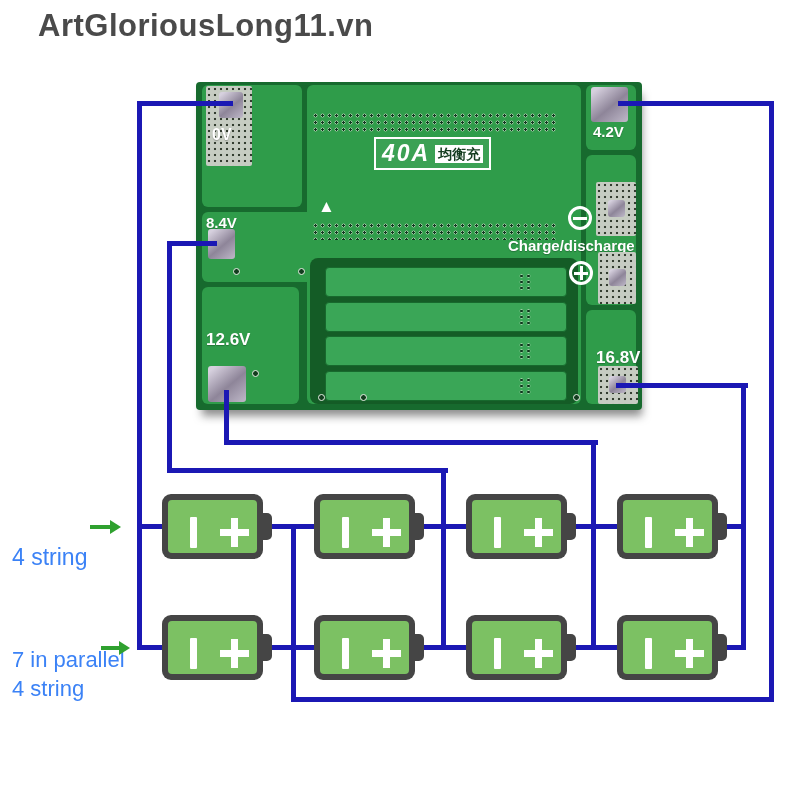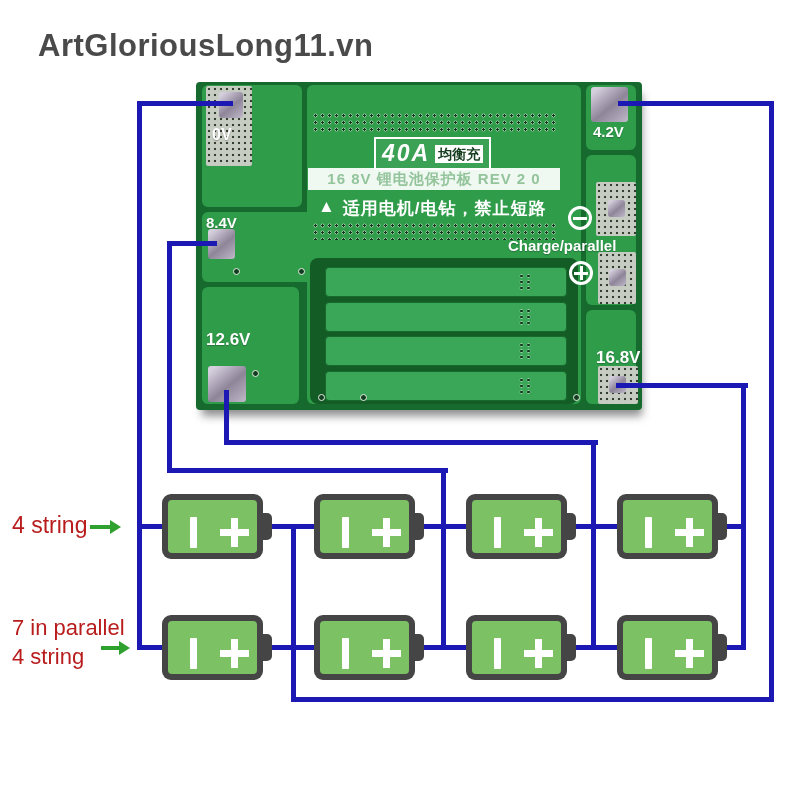--- a/index.html
+++ b/index.html
@@ -1,21 +1,21 @@
 <!DOCTYPE html>
 <html><head>
 <meta charset="utf-8">
 <style>
   html,body{margin:0;padding:0;}
   body{width:800px;height:800px;background:#ffffff;overflow:hidden;
        font-family:"Liberation Sans","DejaVu Sans",sans-serif;}
   #stage{position:relative;width:800px;height:800px;background:#fff;}
 
   
-  .watermark{position:absolute;left:38px;top:28px;font-size:31px;font-weight:bold;
+  .watermark{position:absolute;left:38px;top:8px;font-size:31px;font-weight:bold;
              color:#4a4a4a;letter-spacing:0.5px;z-index:3;}
 
   
   .board{position:absolute;left:196px;top:82px;width:446px;height:328px;
          background:#176a2e;border-radius:4px;z-index:1;
          box-shadow:3px 9px 9px -3px rgba(30,30,30,0.5);}
   .panel{position:absolute;background:#2f9c4a;border-radius:6px;}
   .slot-frame{position:absolute;background:#145c26;border-radius:8px;}
   .slot{position:absolute;width:240px;height:28px;background:#3aa657;
         border:1px solid #17692d;border-radius:4px;}
@@ -54,21 +54,21 @@
   .battery{position:absolute;width:101px;height:65px;background:#454545;border-radius:9px;z-index:10;}
   .binner{position:absolute;left:6px;top:6px;right:6px;bottom:6px;background:#7cc163;border-radius:4px;}
   .bneg{position:absolute;left:22px;top:17px;width:7px;height:31px;background:#fff;border-radius:1px;}
   .bpos{position:absolute;left:52px;top:18px;width:29px;height:29px;}
   .bpos .h{position:absolute;left:0;top:11px;width:29px;height:7px;background:#fff;}
   .bpos .v{position:absolute;left:11px;top:0;width:7px;height:29px;background:#fff;}
   .bnub{position:absolute;right:-9px;top:19px;width:11px;height:27px;background:#454545;
         border-radius:0 5px 5px 0;}
 
   
-  .anno{position:absolute;color:#b91c1c;font-size:22px;z-index:4;white-space:nowrap;}
+  .anno{position:absolute;color:#3b82f6;font-size:22px;z-index:4;white-space:nowrap;margin-top:32px;}
   .arrow-line{position:absolute;height:4px;background:#2fa12f;z-index:4;}
   .arrow-head{position:absolute;width:0;height:0;border-top:7px solid transparent;
               border-bottom:7px solid transparent;border-left:11px solid #2fa12f;z-index:4;}
 </style>
 </head>
 <body>
 
 <div id="stage">
 
   <div class="watermark">ArtGloriousLong11.vn</div>
@@ -129,40 +129,38 @@
     <div class="blob" style="left:12px;top:284px;width:38px;height:36px"></div>
 
     <div class="blob" style="left:395px;top:5px;width:37px;height:35px"></div>
     <div class="pcb-label" style="left:397px;top:41px;font-size:15px">4.2V</div>
 
     <div class="circ" style="left:372px;top:124px">
         <div class="hb"></div>
       </div>
     <div class="pad-grid" style="left:400px;top:100px;width:40px;height:54px"></div>
     <div class="blob" style="left:412px;top:118px;width:17px;height:17px"></div>
-    <div class="pcb-label" style="left:312px;top:155px;font-size:15px">Charge/parallel</div>
+    <div class="pcb-label" style="left:312px;top:155px;font-size:15px">Charge/discharge</div>
     <div class="circ" style="left:373px;top:179px">
         <div class="hb"></div>
         <div class="vb"></div>
       </div>
     <div class="pad-grid" style="left:402px;top:170px;width:38px;height:52px"></div>
     <div class="blob" style="left:413px;top:187px;width:17px;height:17px"></div>
 
     <div class="pcb-label" style="left:400px;top:266px;font-size:17px">16.8V</div>
     <div class="pad-grid" style="left:402px;top:284px;width:40px;height:38px"></div>
     <div class="blob" style="left:413px;top:294px;width:17px;height:17px"></div>
 
     <div class="badge-40a" style="left:178px;top:55px">
       <span class="t40a">40A</span>
       <span class="tbal">均衡充</span>
     </div>
-    <div class="spec-strip" style="left:112px;top:86px;width:252px;height:22px">16 8V 锂电池保护板 REV 2 0</div>
     <div class="warning" style="left:122px;top:115px">
       <span>▲</span>
-      <span>适用电机/电钻，禁止短路</span>
     </div>
 
     <div class="ring" style="left:37px;top:186px"></div>
     <div class="ring" style="left:102px;top:186px"></div>
     <div class="ring" style="left:56px;top:288px"></div>
     <div class="ring" style="left:122px;top:312px"></div>
     <div class="ring" style="left:164px;top:312px"></div>
     <div class="ring" style="left:377px;top:312px"></div>
   </div>
 

